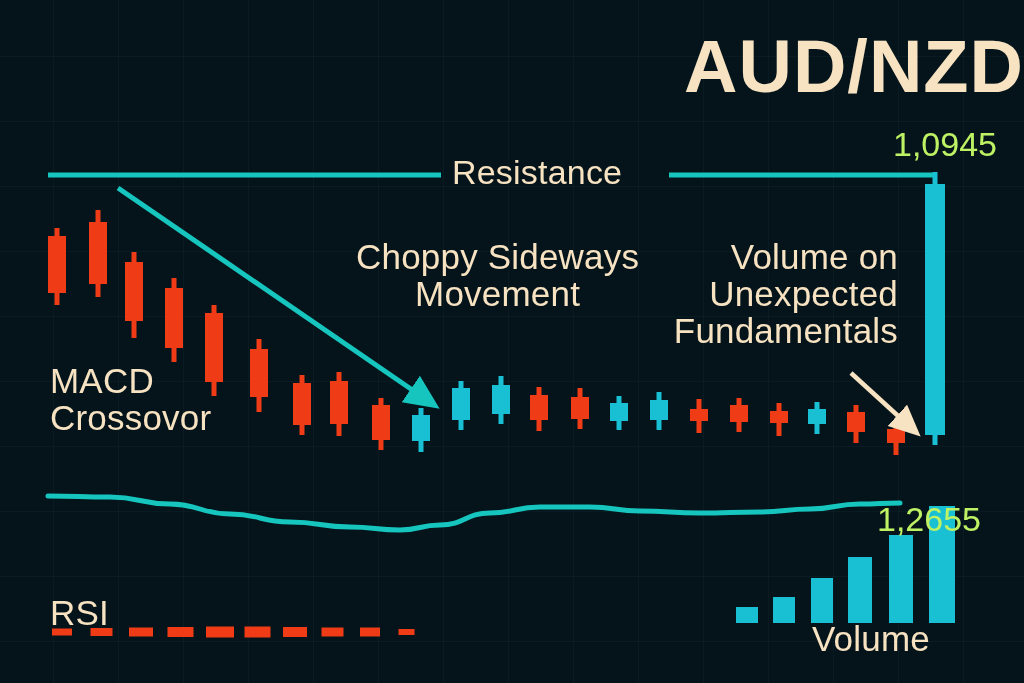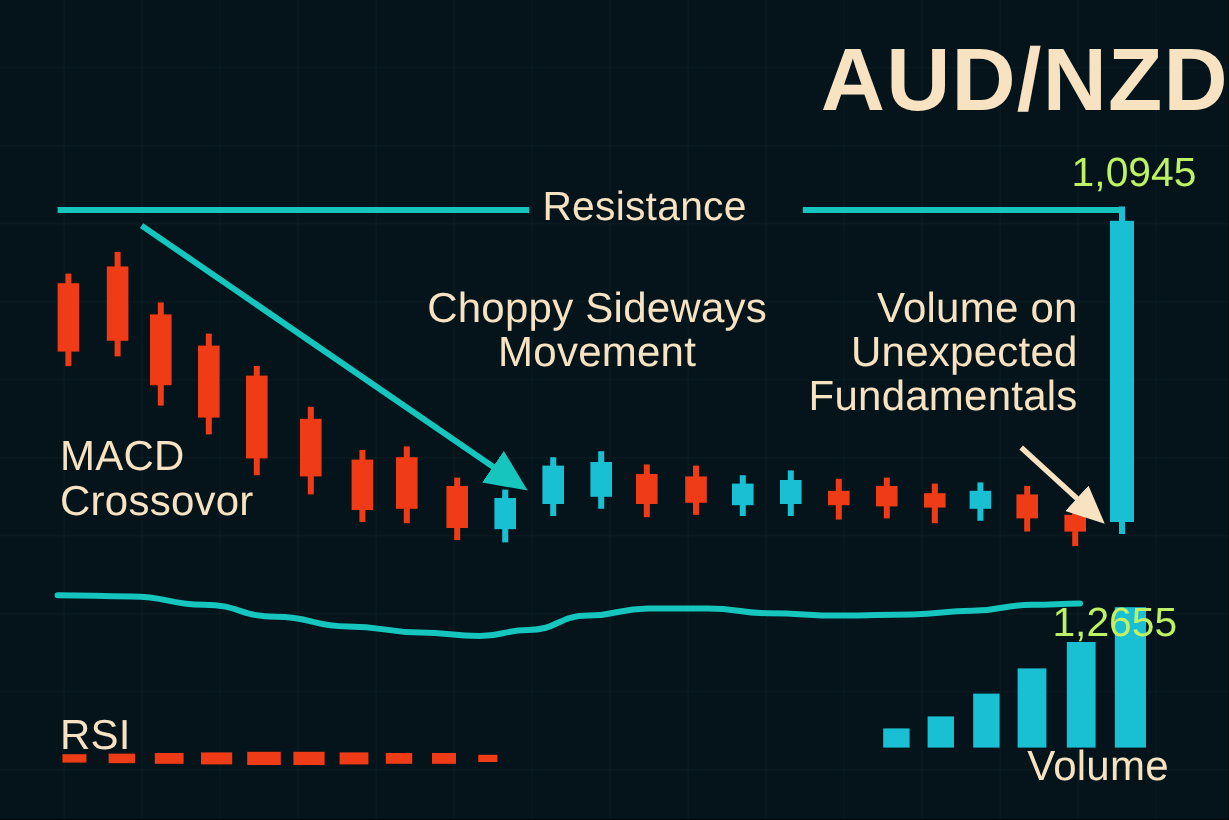--- a/index.html
+++ b/index.html
@@ -70,21 +70,21 @@
     left: 50px;
     top: 362px;
     font-size: 35px;
   }
   #rsi-label {
     left: 50px;
     top: 594px;
     font-size: 35px;
   }
   #volume-label {
-    left: 856px;
+    left: 812px;
     top: 620px;
     font-size: 35px;
   }
   .price {
     position: absolute;
     color: #bef264;
     font-size: 34px;
     white-space: pre;
   }
   #price-high { left: 893px; top: 125px; }

